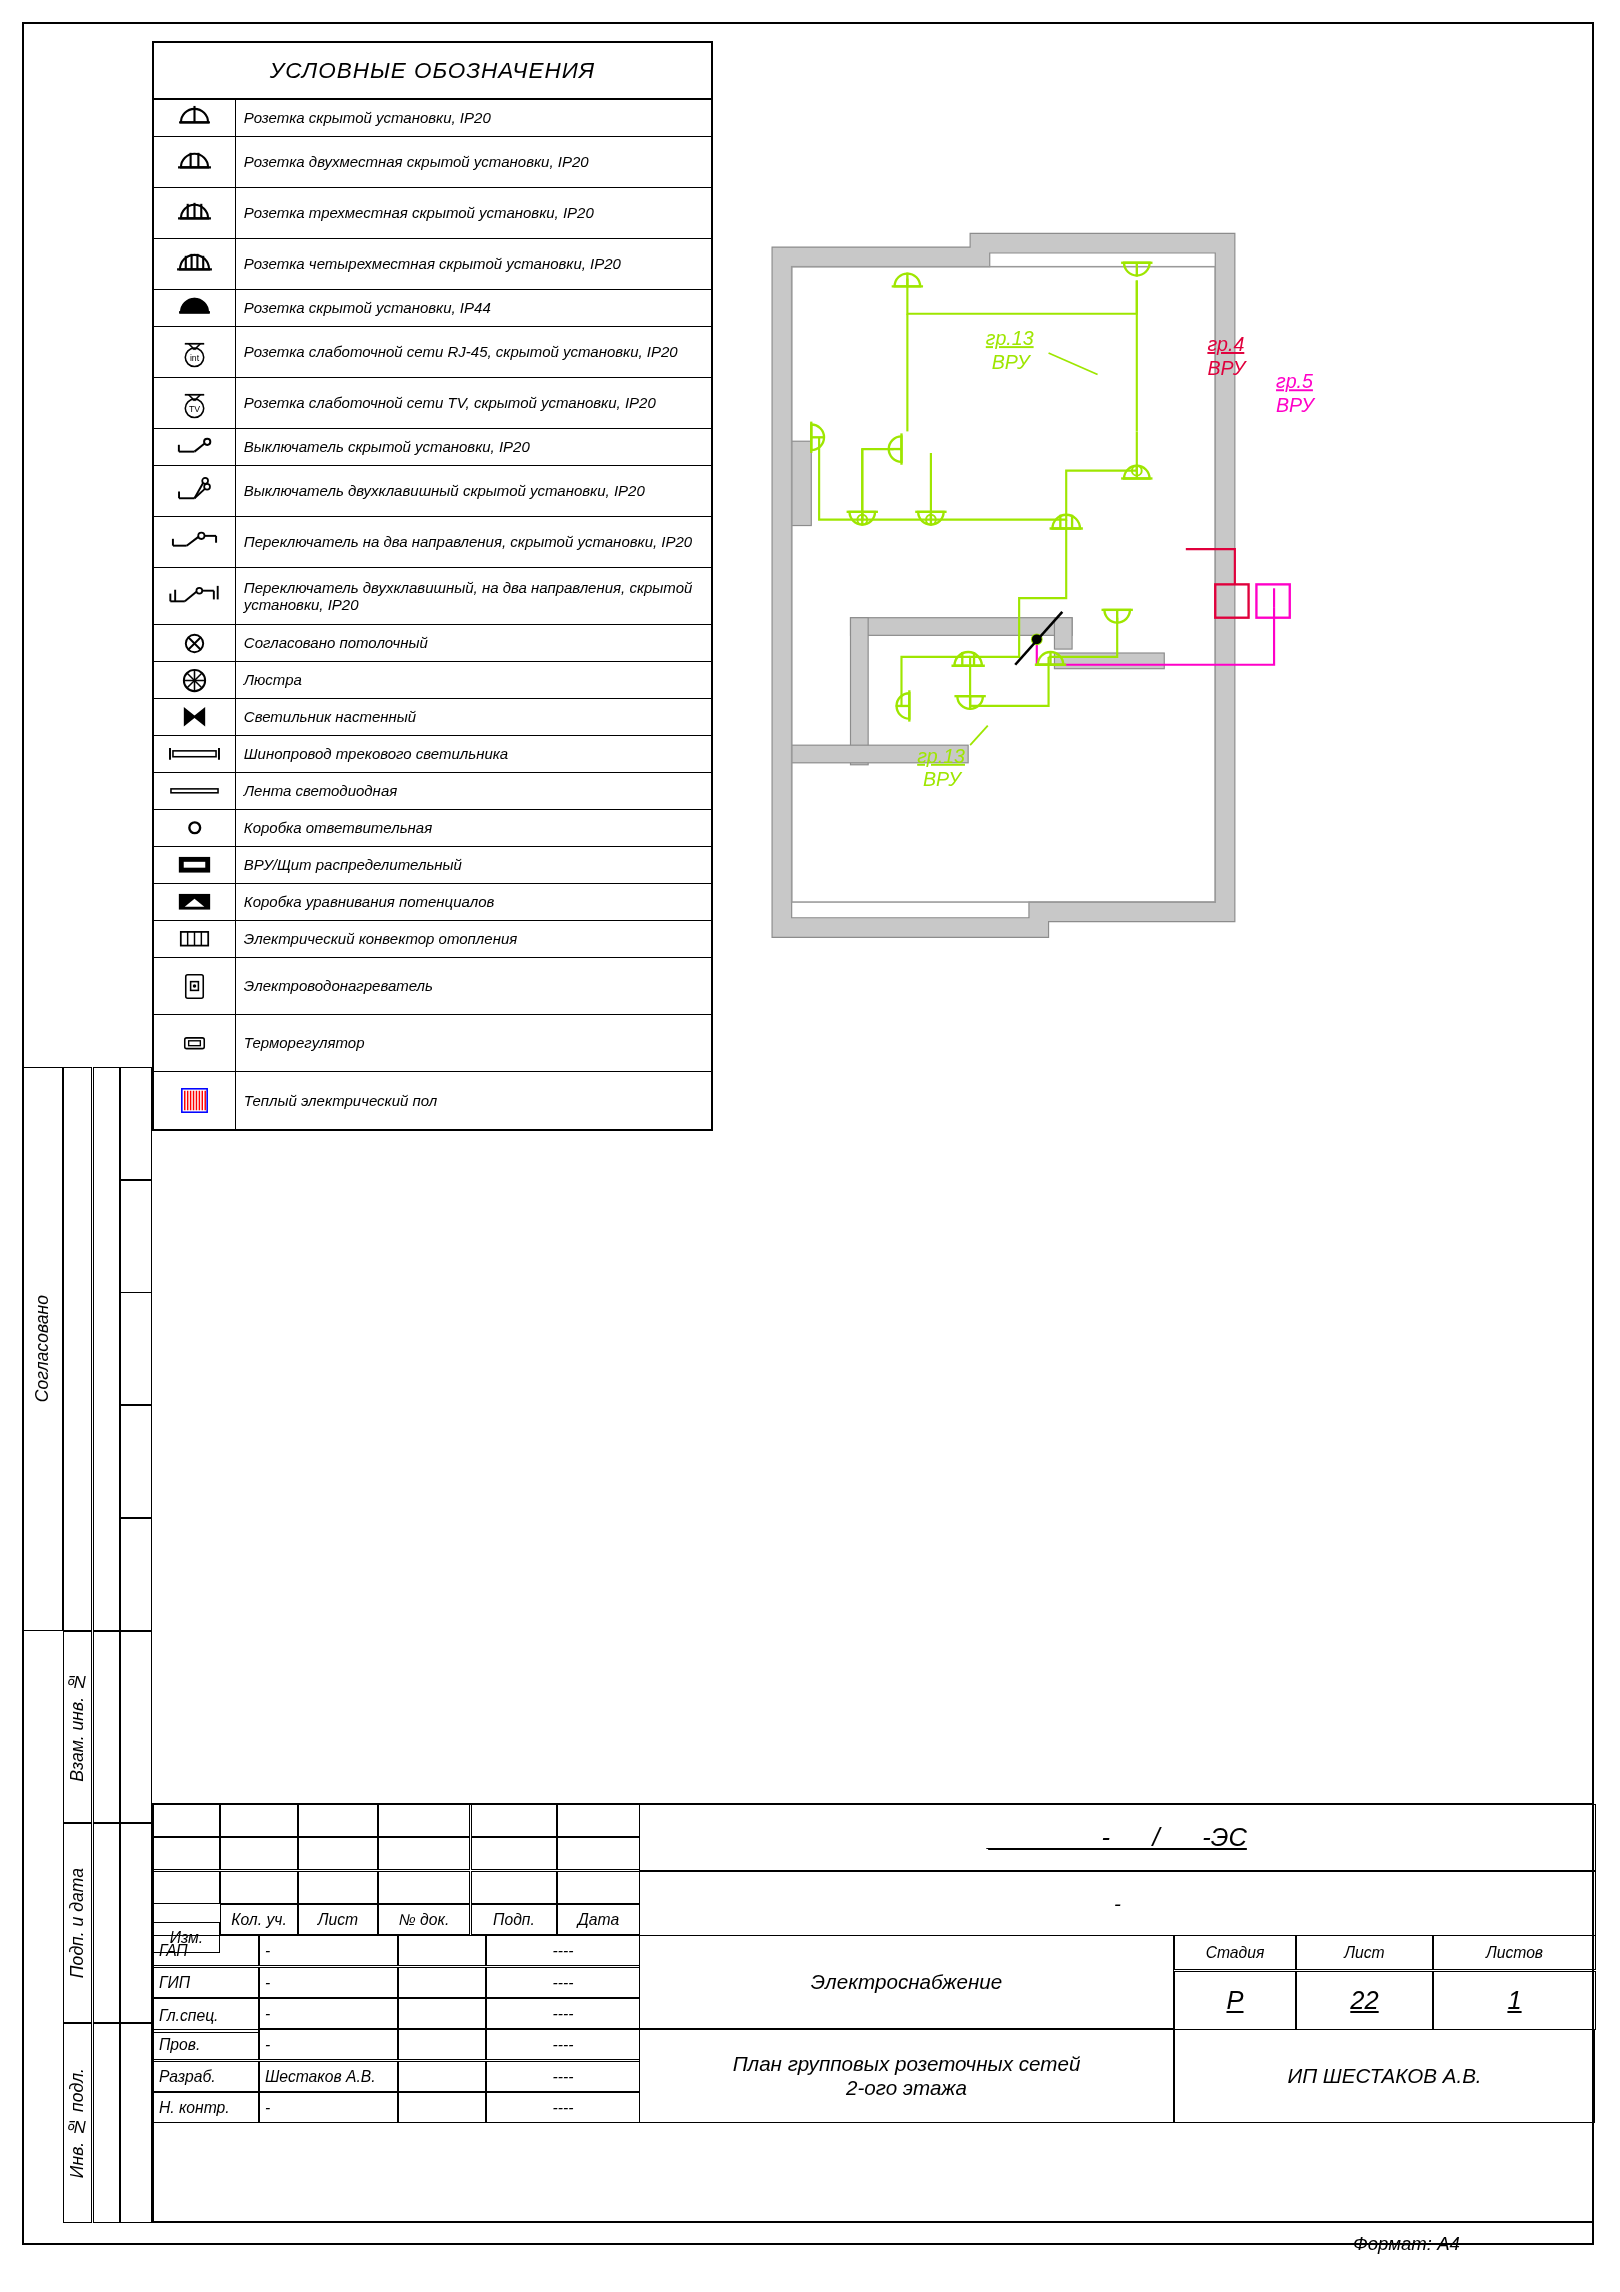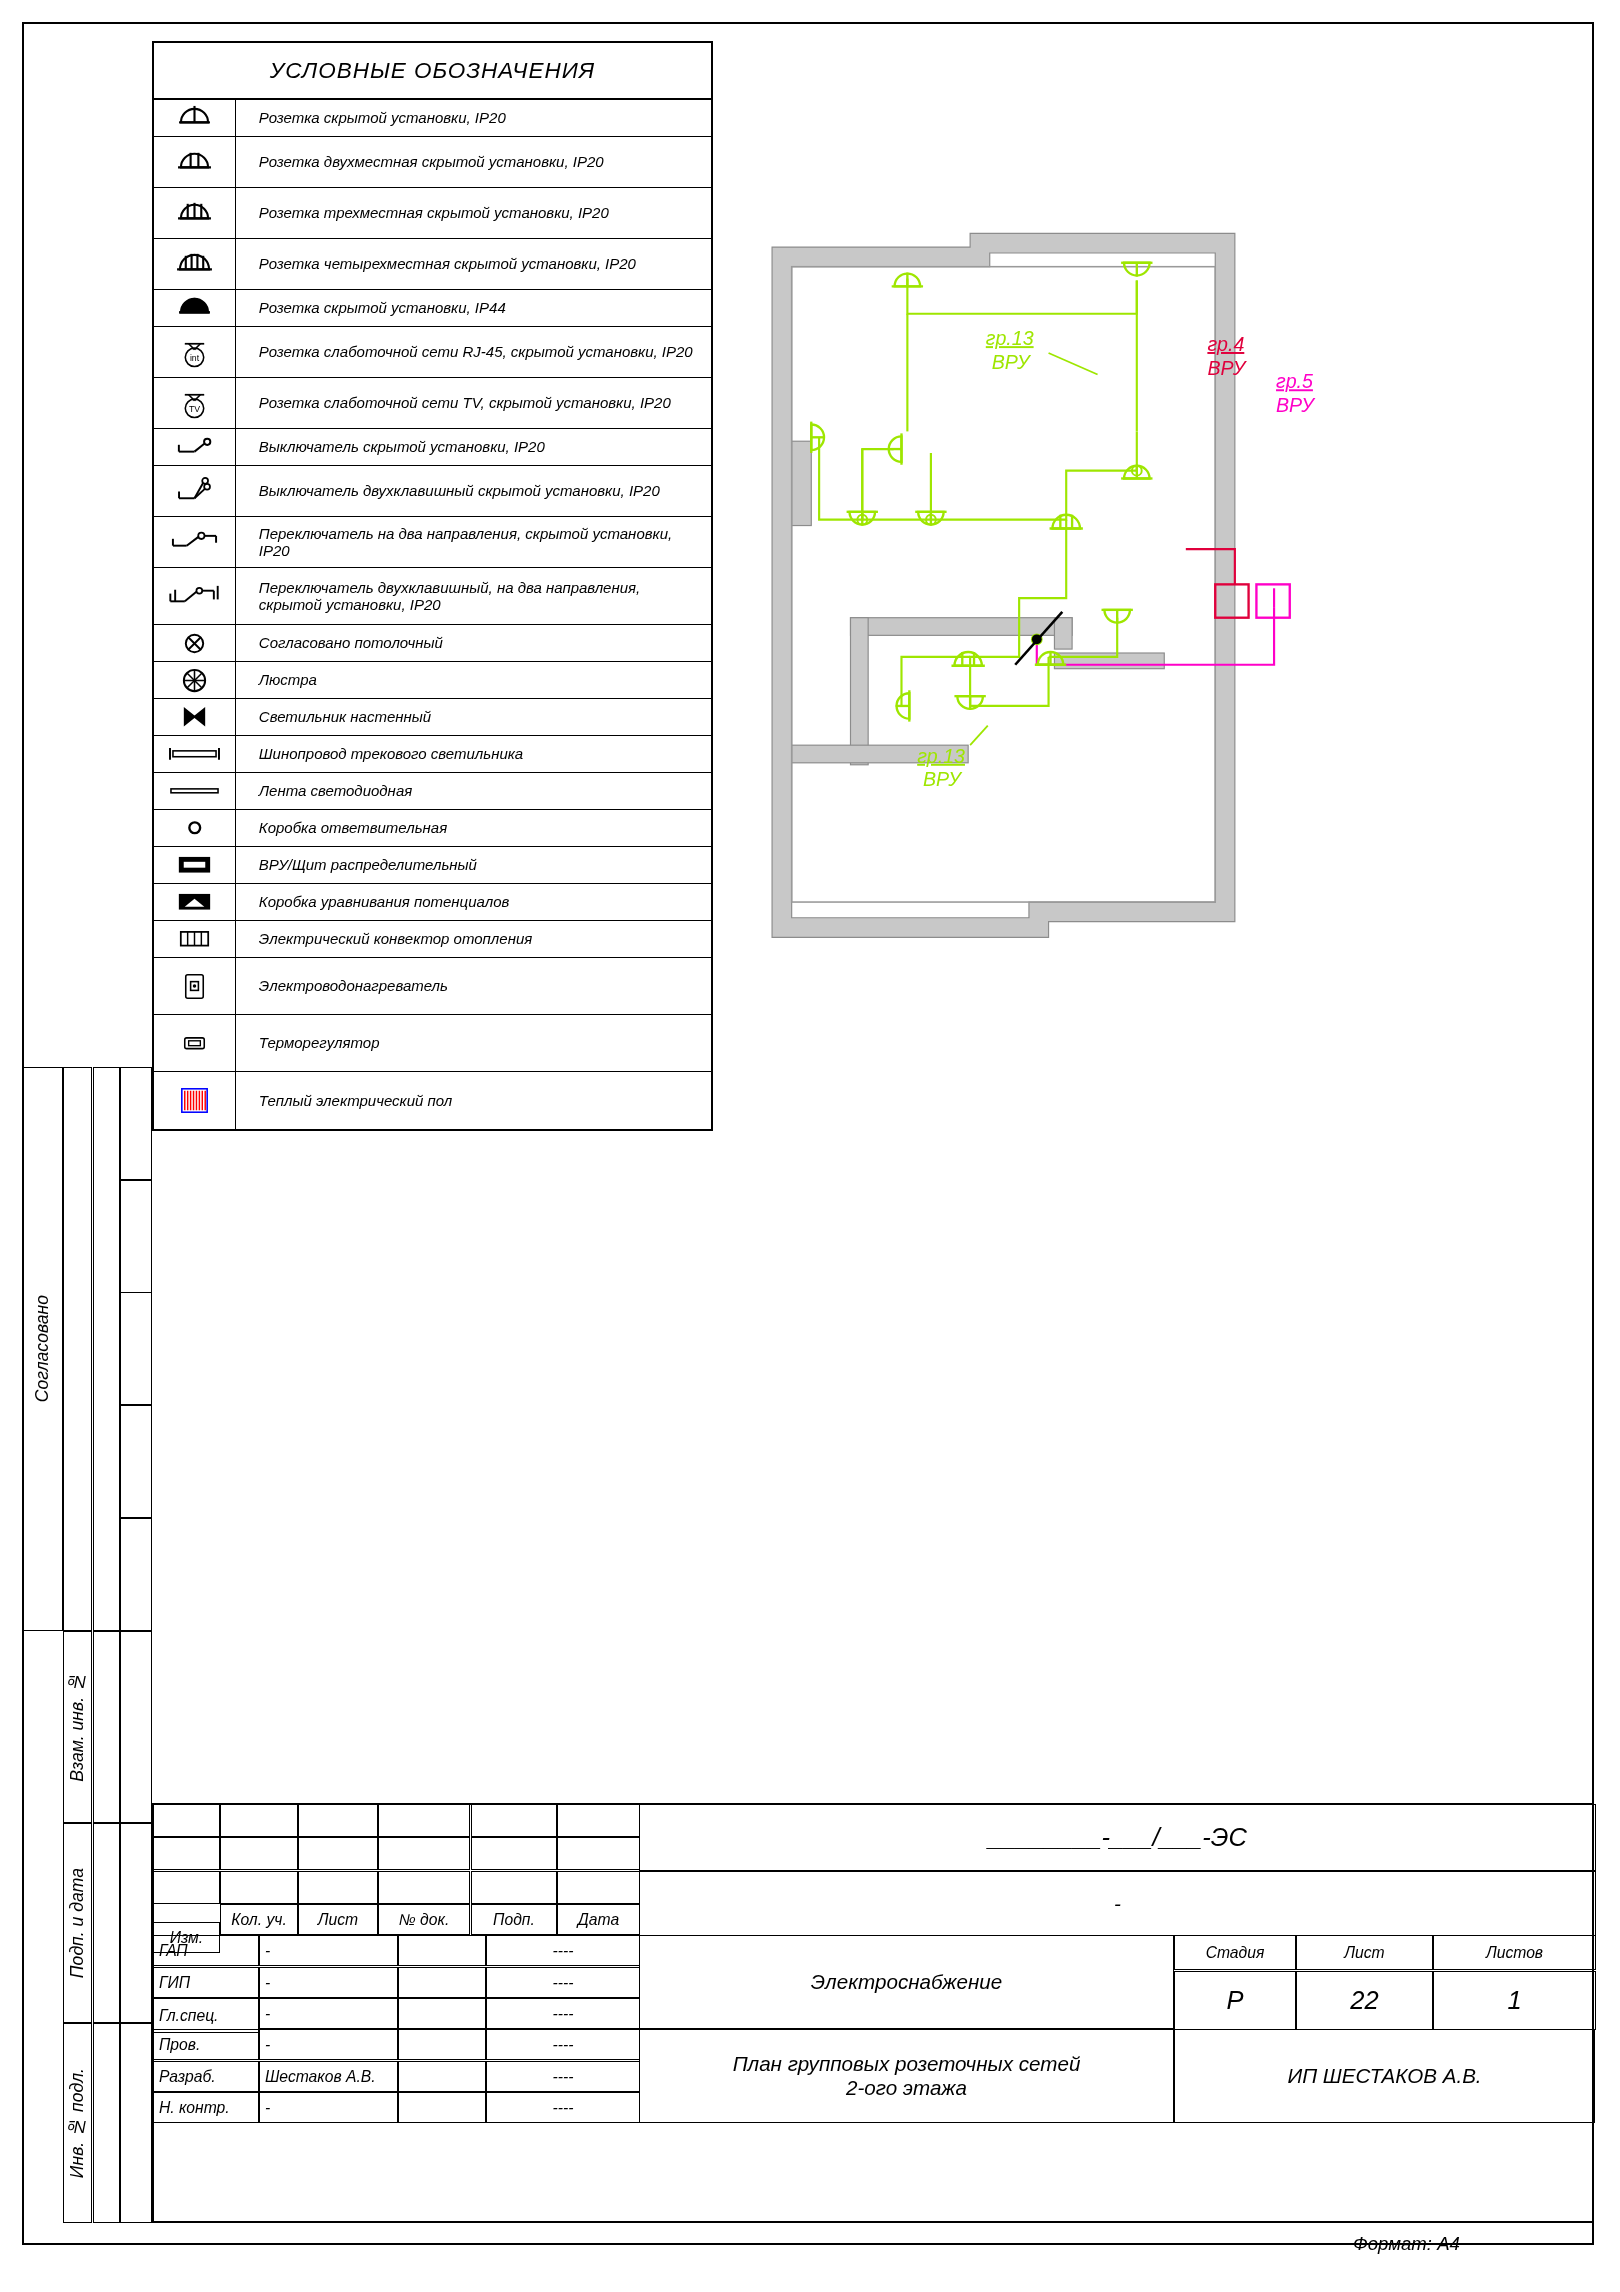--- a/index.html
+++ b/index.html
@@ -48,21 +48,20 @@
     letter-spacing: 1px;
     border-bottom: 2px solid #000;
     white-space: nowrap;
   }
   .legend-row {
     display: flex;
     align-items: stretch;
     border-bottom: 1px solid #000;
     min-height: 37px;
     box-sizing: border-box;
-    gap: 15px;
   }
   .legend-row:last-child { border-bottom: none; }
   .legend-sym {
     width: 82px;
     min-width: 82px;
     border-right: 1px solid #000;
     display: flex;
     align-items: center;
     justify-content: center;
     box-sizing: border-box;
@@ -121,21 +120,21 @@
     border: 1px solid #000;
     font-style: italic;
     font-size: 15.7px;
     display: flex;
     align-items: center;
     padding-left: 4.9px;
     text-align: right;
   }
   .sb.center { justify-content: center; padding-left: 0; text-align: center; }
   .big { font-size: 20.6px; }
-  .huge { font-size: 25.5px; }
+  .huge { font-size: 25.5px; text-decoration: underline; }
 
   .format-label {
     position: absolute;
     left: 1353px;
     top: 2233px;
     font-style: italic;
     font-size: 18.6px;
   }
 
   

